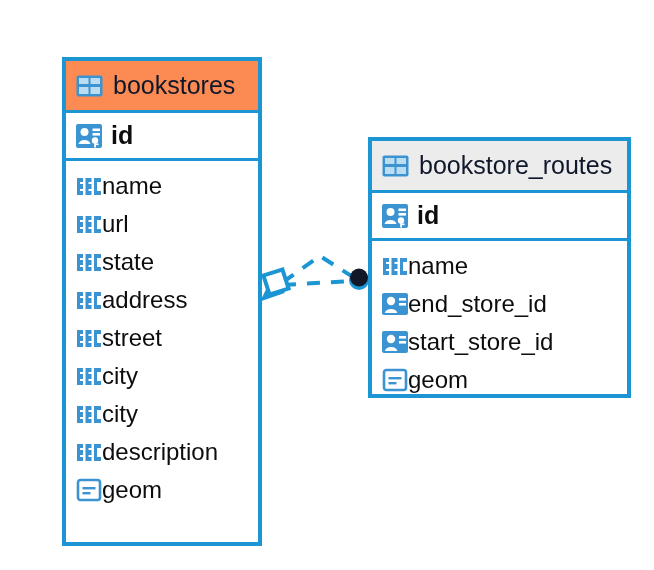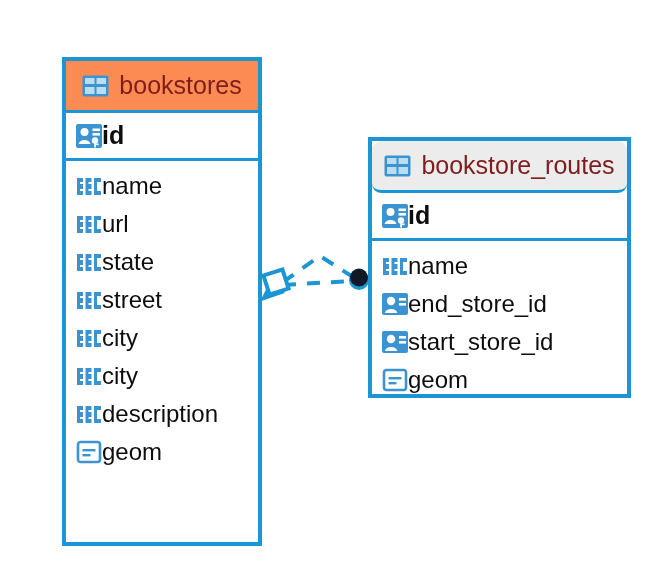--- a/index.html
+++ b/index.html
@@ -14,30 +14,29 @@
   .entity{
     position:absolute;
     border:4px solid var(--edge);
     background:#ffffff;
     box-sizing:border-box;
   }
   .ent-header{
     display:flex;align-items:center;
     height:52px;box-sizing:border-box;
     padding:8px 10px;gap:10px;
-    font-size:25px;color:#7f1d1d;
+    font-size:25px;color:#0f172a;
     border-bottom:3px solid var(--edge);
-    justify-content:center;
   }
   .ent-header.orange{background:var(--hdr-orange);}
-  .ent-header.gray{background:var(--hdr-gray);border-radius:9px;}
+  .ent-header.gray{background:var(--hdr-gray);}
   .ent-title{white-space:nowrap;}
 
   .pk-row{
-    display:flex;align-items:center;
+    display:flex;align-items:center;gap:9px;
     height:48px;box-sizing:border-box;padding:0 10px;
     font-size:25px;font-weight:bold;color:#0d0d0d;
     border-bottom:3px solid var(--edge);
   }
   .fields{padding:6px 0 6px 0;}
   .field{
     display:flex;align-items:center;
     height:38px;box-sizing:border-box;padding:0 10px;
     font-size:24px;color:#0d0d0d;white-space:nowrap;
   }
@@ -122,20 +121,28 @@
 
       <div class="field">
         <svg class="ico ico-abc" viewBox="0 0 26 17">
           <path d="M1 17 V0 H7 V4 H4 V6 H7 V11 H4 V13 H7 V17 Z" fill="#3C93D1"></path>
           <path d="M9.5 17 V0 H15.5 V4 H12.5 V6 H15.5 V11 H12.5 V13 H15.5 V17 Z" fill="#3C93D1"></path>
           <path d="M18 17 V0 H25 V4 H21 V13 H25 V17 Z" fill="#3C93D1"></path>
         </svg>
         <span>state</span>
       </div>
 
+      <div class="field">
+        <svg class="ico ico-abc" viewBox="0 0 26 17">
+          <path d="M1 17 V0 H7 V4 H4 V6 H7 V11 H4 V13 H7 V17 Z" fill="#3C93D1"></path>
+          <path d="M9.5 17 V0 H15.5 V4 H12.5 V6 H15.5 V11 H12.5 V13 H15.5 V17 Z" fill="#3C93D1"></path>
+          <path d="M18 17 V0 H25 V4 H21 V13 H25 V17 Z" fill="#3C93D1"></path>
+        </svg>
+        <span>address</span>
+      </div>
 
       <div class="field">
         <svg class="ico ico-abc" viewBox="0 0 26 17">
           <path d="M1 17 V0 H7 V4 H4 V6 H7 V11 H4 V13 H7 V17 Z" fill="#3C93D1"></path>
           <path d="M9.5 17 V0 H15.5 V4 H12.5 V6 H15.5 V11 H12.5 V13 H15.5 V17 Z" fill="#3C93D1"></path>
           <path d="M18 17 V0 H25 V4 H21 V13 H25 V17 Z" fill="#3C93D1"></path>
         </svg>
         <span>street</span>
       </div>
 

